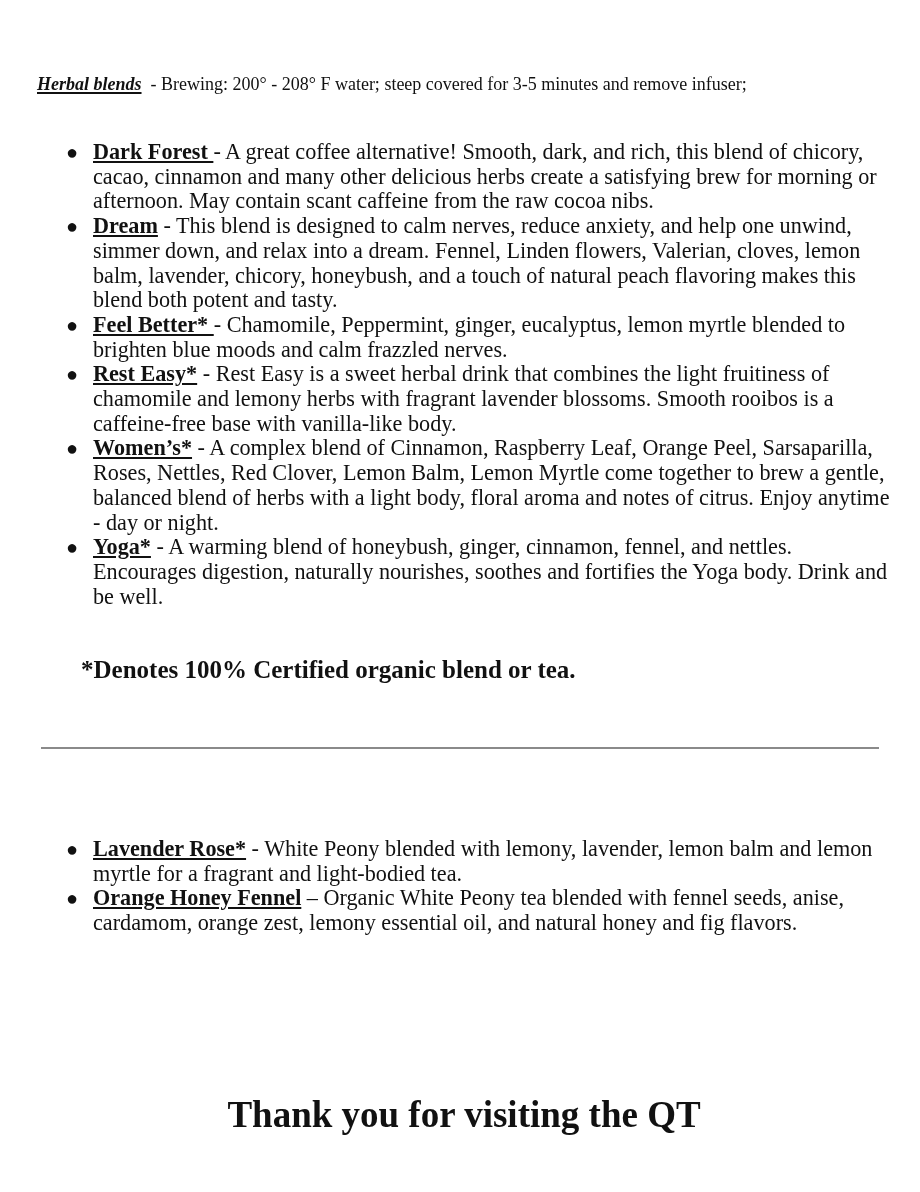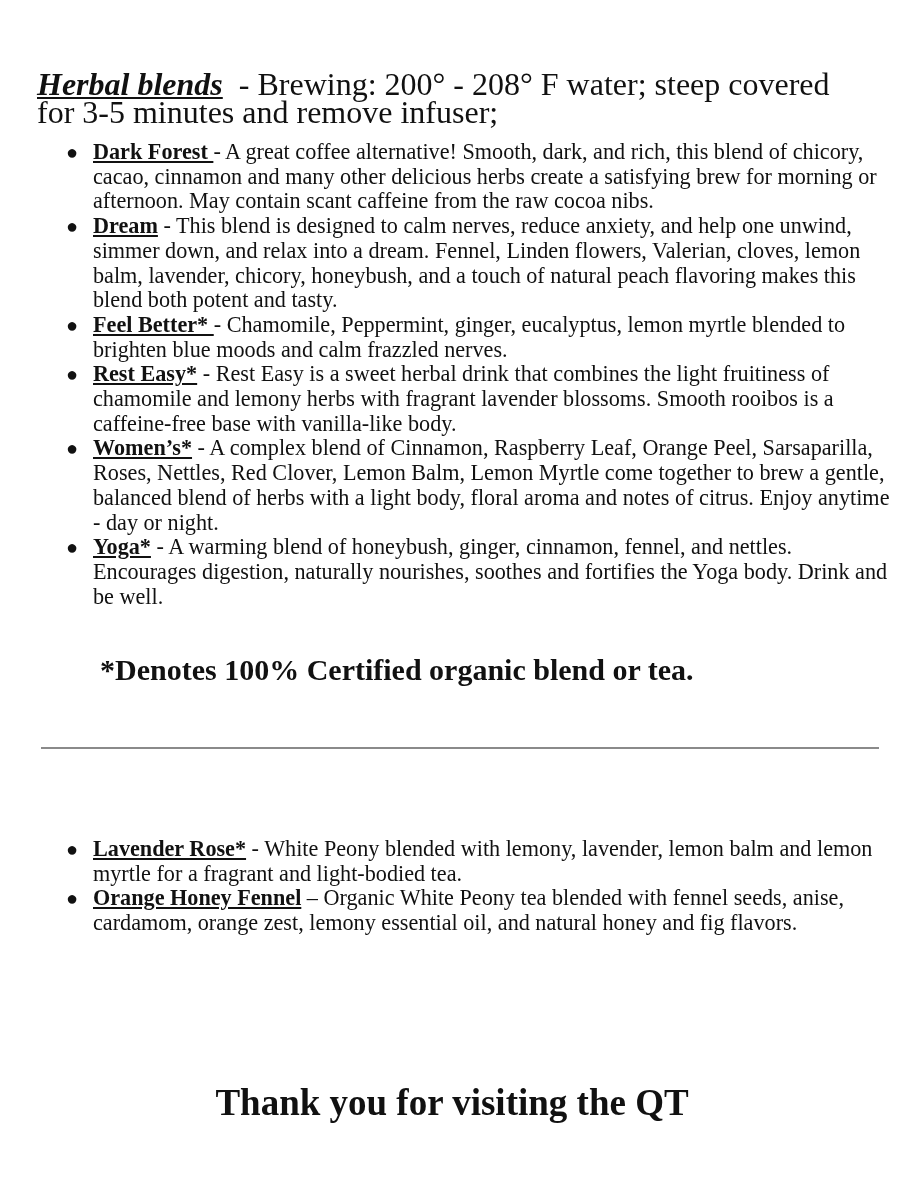--- a/index.html
+++ b/index.html
@@ -19,21 +19,21 @@
       position: absolute;
       left: 0;
       top: 0;
       width: 920px;
       height: 1192px;
     }
     .section-heading {
       position: absolute;
       left: 37px;
       width: 820px;
-      font-size: 32px;
+      font-size: 18px;
       line-height: 28px;
       margin: 0;
       font-weight: normal;
     }
     .section-name {
       font-weight: bold;
       font-style: italic;
       text-decoration: underline;
       text-underline-offset: 2px;
       text-decoration-thickness: 2px;
@@ -58,22 +58,22 @@
       font-size: 20px;
     }
     .item-name {
       font-weight: bold;
       text-decoration: underline;
       text-decoration-thickness: 2px;
       text-underline-offset: 2px;
     }
     .note {
       position: absolute;
-      left: 100px;
-      font-size: 30px;
+      left: 81px;
+      font-size: 25px;
       line-height: 24.7px;
       font-weight: bold;
       width: 800px;
     }
     .inline-note {
       font-size: 22.2px;
       line-height: 24.7px;
       width: 800px;
     }
     .inline-note b {
@@ -89,21 +89,21 @@
     }
     .thanks {
       position: absolute;
       left: 0;
       top: 1082px;
       width: 904px;
       text-align: center;
       font-size: 37px;
       line-height: 42px;
       font-weight: bold;
-      margin: 0;
+      margin: 12px;
     }
   </style>
 </head>
 <body>
 
 <div class="page">
 
   <p class="section-heading" style="top:70px;"><span class="section-name">Herbal blends</span>&nbsp; <span>- Brewing: 200° - 208° F water; steep covered for 3-5 minutes and remove infuser;</span></p>
 
   <ul class="items" style="top:140px;">

